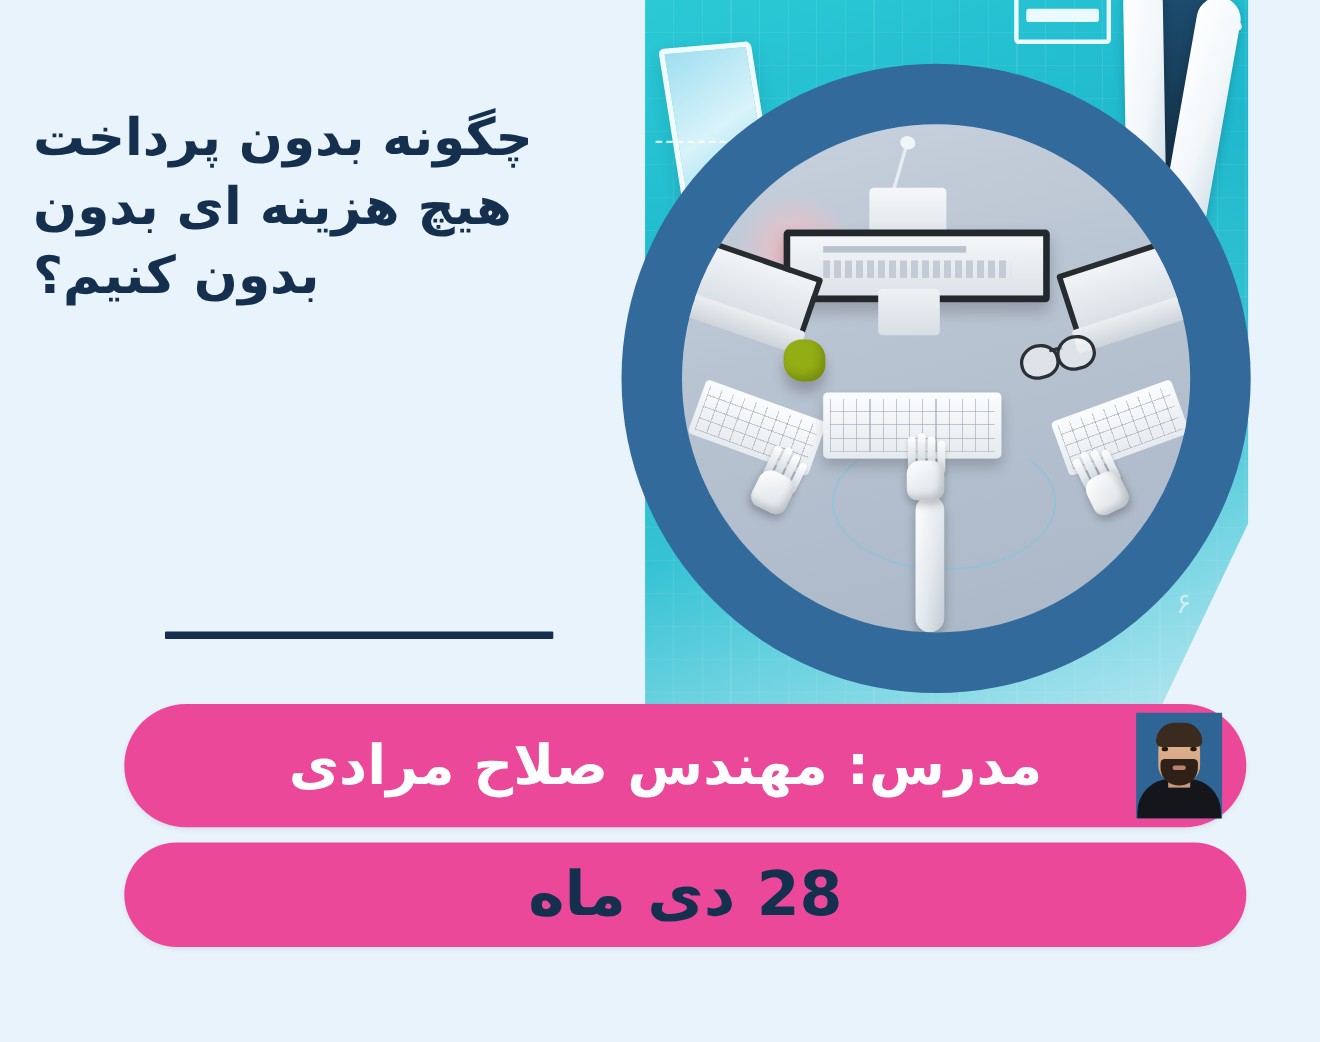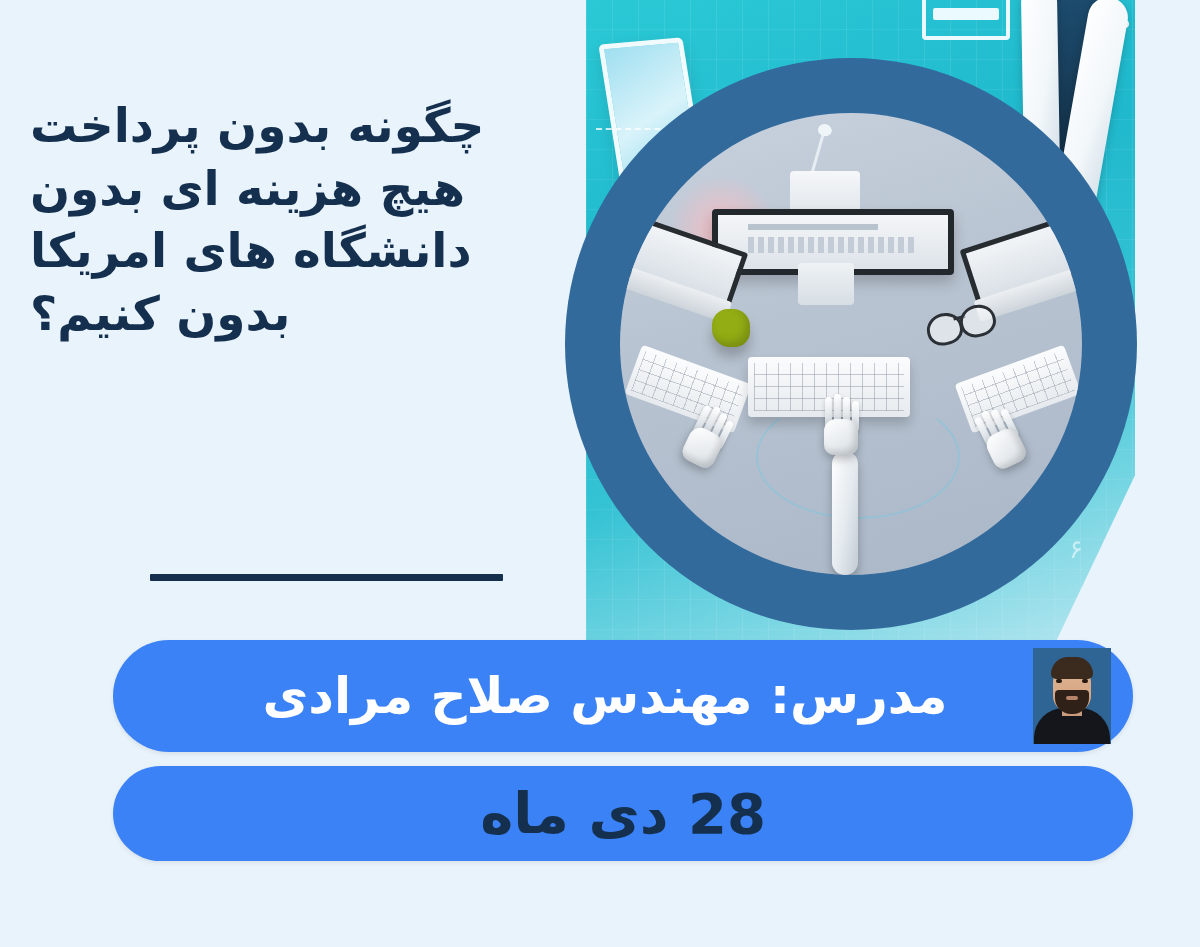--- a/index.html
+++ b/index.html
@@ -368,21 +368,21 @@
     height: 7px;
     background: #152f4d;
     border-radius: 1px;
   }
 
   
   .pill {
     position: absolute;
     left: 113px;
     width: 1020px;
-    background: #3b82f6;
+    background: #ec4899;
     border-radius: 60px;
     display: flex;
     align-items: center;
     justify-content: center;
     direction: rtl;
     box-shadow: 0 2px 5px rgba(0,0,0,.08);
   }
   .pill-instructor {
     top: 640px;
     height: 112px;
@@ -559,21 +559,20 @@
           <div class="finger f4"></div>
           <div class="palm"></div>
         </div>
       </div>
     </div>
   </div>
 
   <div class="headline">
     <span class="ln">چگونه بدون پرداخت</span>
     <span class="ln">هیچ هزینه ای بدون</span>
-    <span class="ln">دانشگاه های امریکا</span>
     <span class="ln">بدون کنیم؟</span>
   </div>
 
   <div class="divider"></div>
 
   <div class="pill pill-instructor">
     <span class="label">مدرس: مهندس صلاح مرادی</span>
   </div>
 
   <div class="avatar">

